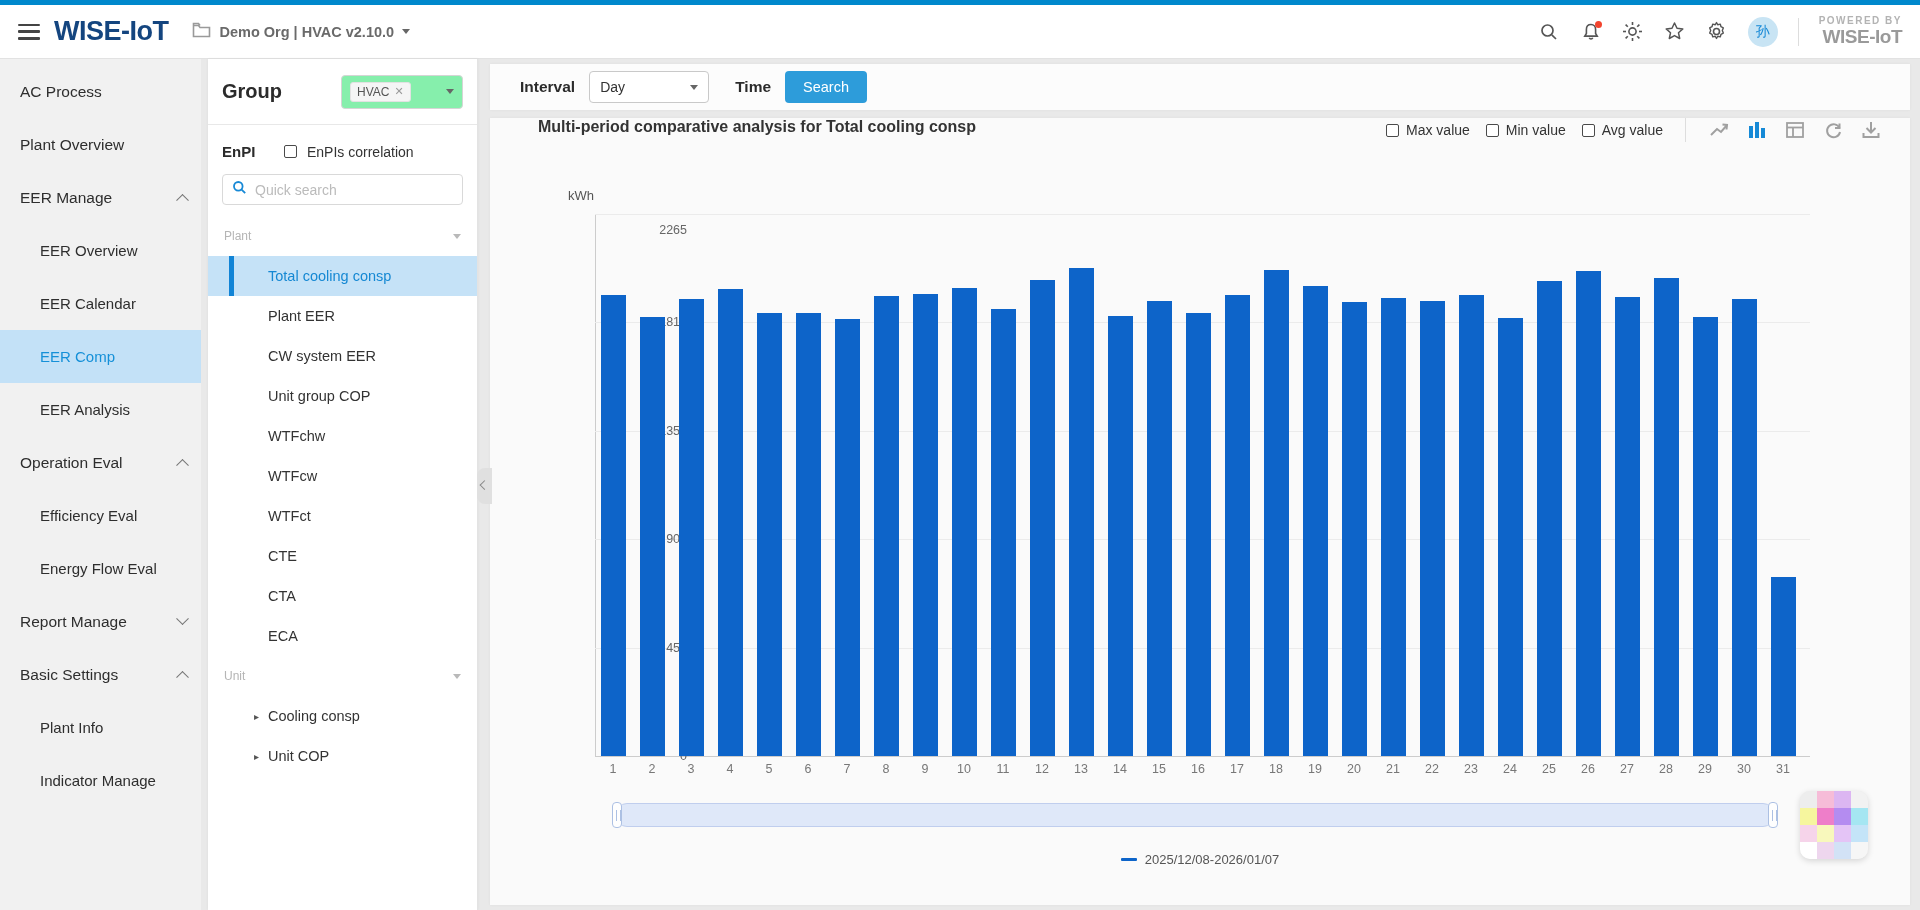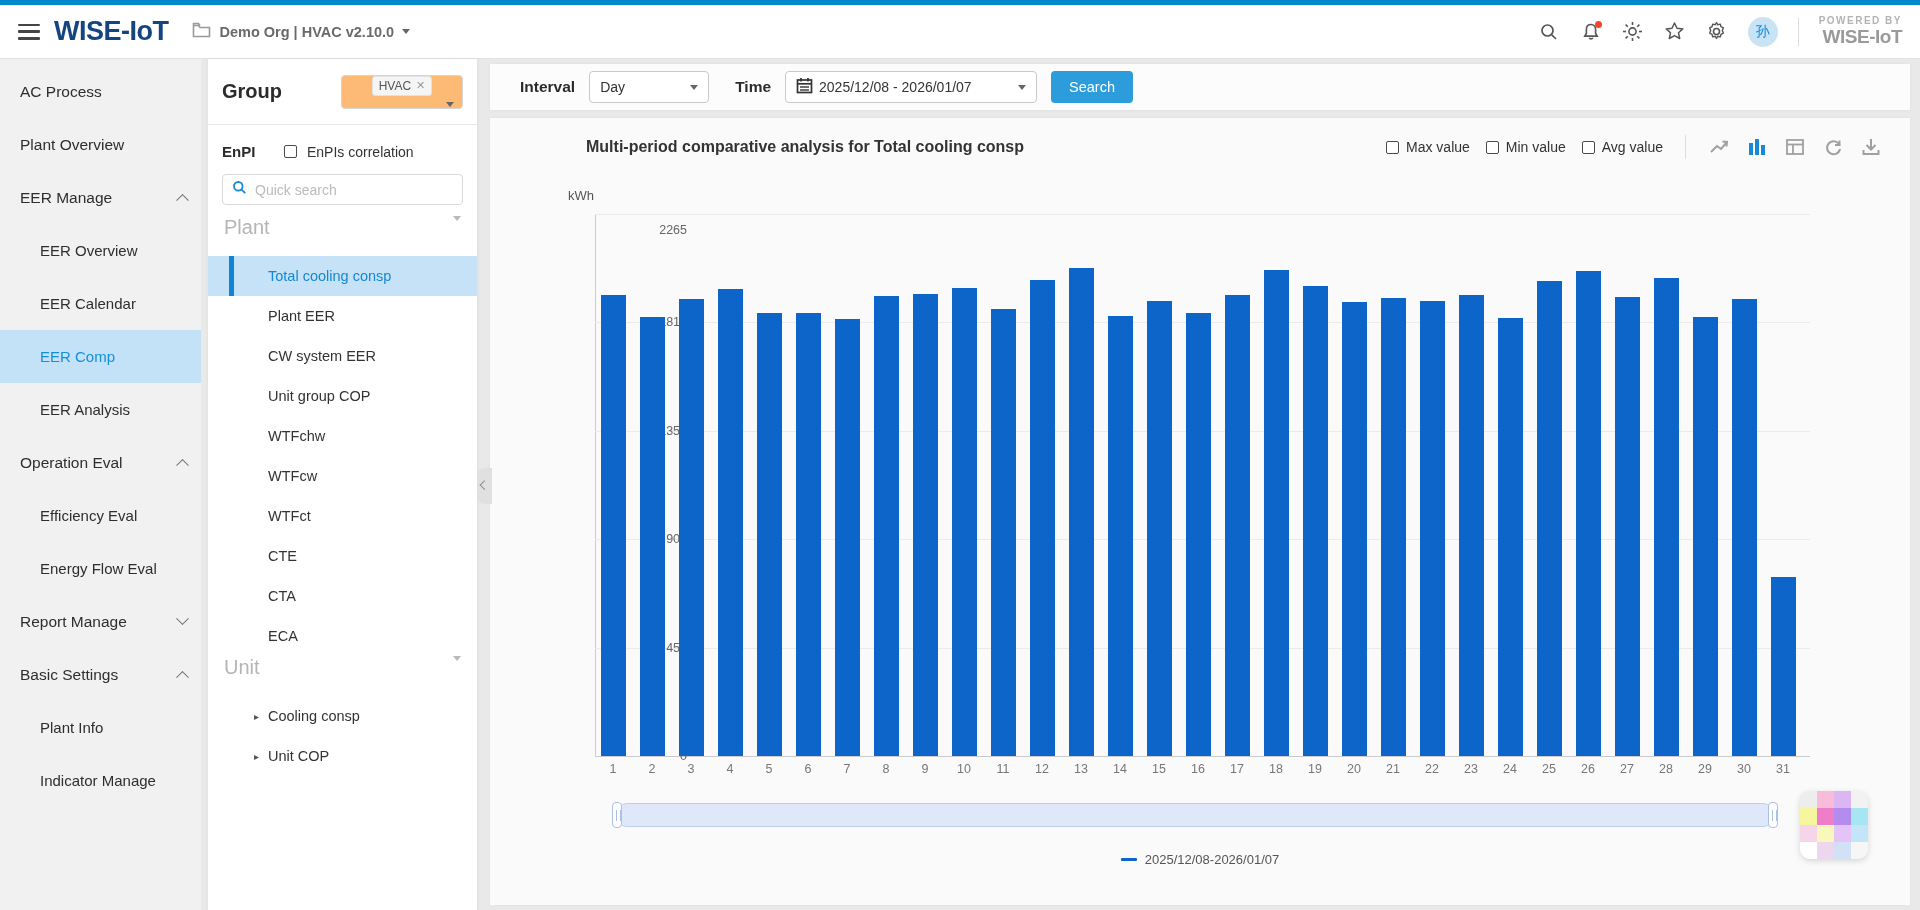--- a/index.html
+++ b/index.html
@@ -36,56 +36,56 @@
   .side-item .lbl { flex:1; white-space:nowrap; overflow:hidden; }
   .chev { width:9px; height:9px; border-right:1.6px solid #777; border-bottom:1.6px solid #777; flex:none; }
   .chev.up { transform:rotate(-135deg) translate(-2px,-2px); }
   .chev.down { transform:rotate(45deg) translate(-2px,-2px); }
 
   
   .group-panel { position:absolute; left:208px; top:59px; width:270px; height:851px; background:#fff;
                  border-right:1px solid #e3e3e3; box-shadow:0 0 3px rgba(0,0,0,0.06); }
   .gp-head { height:66px; display:flex; align-items:center; justify-content:space-between; padding:0 14px; border-bottom:1px solid #e8e8e8; }
   .gp-title { font-size:20px; font-weight:700; color:#2b2b2b; }
-  .gp-select { width:122px; height:34px; border:1px solid #d5d5d5; border-radius:4px; background:#fdba74;
-               display:flex; align-items:center; gap:6px; padding:0 8px; cursor:pointer;flex-direction:column; }
+  .gp-select { width:122px; height:34px; border:1px solid #d5d5d5; border-radius:4px; background:#86efac;
+               display:flex; align-items:center; gap:6px; padding:0 8px; cursor:pointer; }
   .gp-tag { display:flex; align-items:center; gap:5px; background:#f5f5f5; border:1px solid #e2e2e2; border-radius:3px;
             font-size:12px; color:#555; padding:2px 6px; }
   .gp-tag .x { color:#999; font-size:11px; cursor:pointer; }
   .caret-down { width:0; height:0; border-left:4.5px solid transparent; border-right:4.5px solid transparent; border-top:5.5px solid #666; margin-left:auto; }
   .enpi-row { display:flex; align-items:center; gap:10px; padding:18px 14px 12px 14px; }
   .enpi-label { font-size:15px; font-weight:700; color:#2b2b2b; width:52px; }
   .cbx { width:13px; height:13px; border:1.6px solid #4a4a4a; border-radius:2px; background:#fff; flex:none; cursor:pointer; }
   .enpi-row .cb-lbl { font-size:14px; color:#333; }
   .qsearch { margin:2px 14px 11px 14px; height:31px; border:1px solid #d9d9d9; border-radius:4px; background:#fff;
              display:flex; align-items:center; padding:0 9px; gap:8px; }
   .qsearch input { border:none; outline:none; font-size:14px; color:#333; width:100%; font-family:"Liberation Sans",sans-serif; background:transparent; }
   .qsearch input::placeholder { color:#bbb; }
   .glist { }
-  .glabel { height:40px; display:flex; padding:0 16px; font-size:20px; color:#b5b5b5; cursor:pointer; }
+  .glabel { height:40px; display:flex; align-items:center; padding:0 16px; font-size:12px; color:#b5b5b5; cursor:pointer; }
   .glabel .caret-down { border-top-color:#b9b9b9; }
   .gitem { height:40px; display:flex; align-items:center; padding-left:60px; font-size:14.5px; color:#333; cursor:pointer; position:relative; }
   .gitem.selected { background:#c5e2f7; color:#1588d3; }
   .gitem.selected::before { content:""; position:absolute; left:21px; top:0; width:5px; height:100%; background:#1184d6; }
   .gitem .tri { position:absolute; left:46px; font-size:10px; color:#555; }
 
   
   .toolbar-card { position:absolute; left:490px; top:64px; width:1420px; height:46px; background:#fcfcfc;
                   box-shadow:0 0 3px rgba(0,0,0,0.05); display:flex; align-items:center; gap:14px; padding:0 0 0 30px; }
   .tb-label { font-size:15.5px; font-weight:700; color:#2b2b2b; }
   .tb-select { width:120px; height:32px; border:1px solid #c9c9c9; border-radius:4px; background:#fff;
                display:flex; align-items:center; padding:0 10px; font-size:14px; color:#333; cursor:pointer; }
   .tb-date { width:252px; height:32px; border:1px solid #c9c9c9; border-radius:4px; background:#fff;
              display:flex; align-items:center; gap:6px; padding:0 10px; font-size:14px; color:#333; cursor:pointer; }
   .btn-search { height:32px; padding:0 18px; background:#2d9cda; border:none; border-radius:4px; color:#fff;
                 font-size:14.5px; font-family:"Liberation Sans",sans-serif; cursor:pointer; }
 
   .chart-card { position:absolute; left:490px; top:118px; width:1420px; height:787px; background:#fafafa;
                 box-shadow:0 0 3px rgba(0,0,0,0.05); }
-  .cc-head { position:absolute; left:0; top:0; width:100%; height:58px; display:flex; align-items:center;padding-left:48px; }
+  .cc-head { position:absolute; left:0; top:0; width:100%; height:58px; display:flex; align-items:flex-start; }
   .cc-title { font-size:16px; font-weight:700; color:#333; margin-left:48px; }
   .cc-right { margin-left:auto; display:flex; align-items:center; gap:16px; margin-right:28px; }
   .cc-cbx-item { display:flex; align-items:center; gap:7px; cursor:pointer; }
   .cc-cbx-item .cb-lbl { font-size:14px; color:#333; }
   .cc-vdiv { width:1px; height:24px; background:#ddd; margin:0 6px; }
   .cicon { width:22px; height:22px; display:flex; align-items:center; justify-content:center; cursor:pointer; }
 
   .unit-lbl { position:absolute; left:78px; top:70px; font-size:13px; color:#555; }
   .plot { position:absolute; left:105px; top:96px; width:1215px; height:542px; }
   .plot .axis-y { position:absolute; left:0; top:0; width:1px; height:100%; background:#ccc; }
@@ -312,34 +312,20 @@
       </div>
   </div>
 
   <div class="toolbar-card">
     <span class="tb-label">Interval</span>
     <div class="tb-select">
       <span>Day</span>
       <span class="caret-down"></span>
     </div>
     <span class="tb-label" style="margin-left:12px;">Time</span>
-    <div class="tb-date">
-      <span>
-        <svg width="17" height="17" viewBox="0 0 17 17">
-            <rect x="1.5" y="3" width="14" height="12.5" fill="none" stroke="#333" stroke-width="1.7"></rect>
-            <line x1="1.5" y1="6.8" x2="15.5" y2="6.8" stroke="#333" stroke-width="1.7"></line>
-            <line x1="5" y1="1" x2="5" y2="4.5" stroke="#333" stroke-width="1.7"></line>
-            <line x1="12" y1="1" x2="12" y2="4.5" stroke="#333" stroke-width="1.7"></line>
-            <line x1="4" y1="10" x2="13" y2="10" stroke="#333" stroke-width="1.4"></line>
-            <line x1="4" y1="13" x2="13" y2="13" stroke="#333" stroke-width="1.4"></line>
-          </svg>
-      </span>
-      <span>2025/12/08 - 2026/01/07</span>
-      <span class="caret-down"></span>
-    </div>
     <button class="btn-search">Search</button>
   </div>
 
   <div class="chart-card">
     <div class="cc-head">
       <div class="cc-title">Multi-period comparative analysis for Total cooling consp</div>
       <div class="cc-right">
         <span id="cc-checkboxes" style="display:flex; align-items:center; gap:16px;">
             <span class="cc-cbx-item">
               <span class="cbx"></span>

